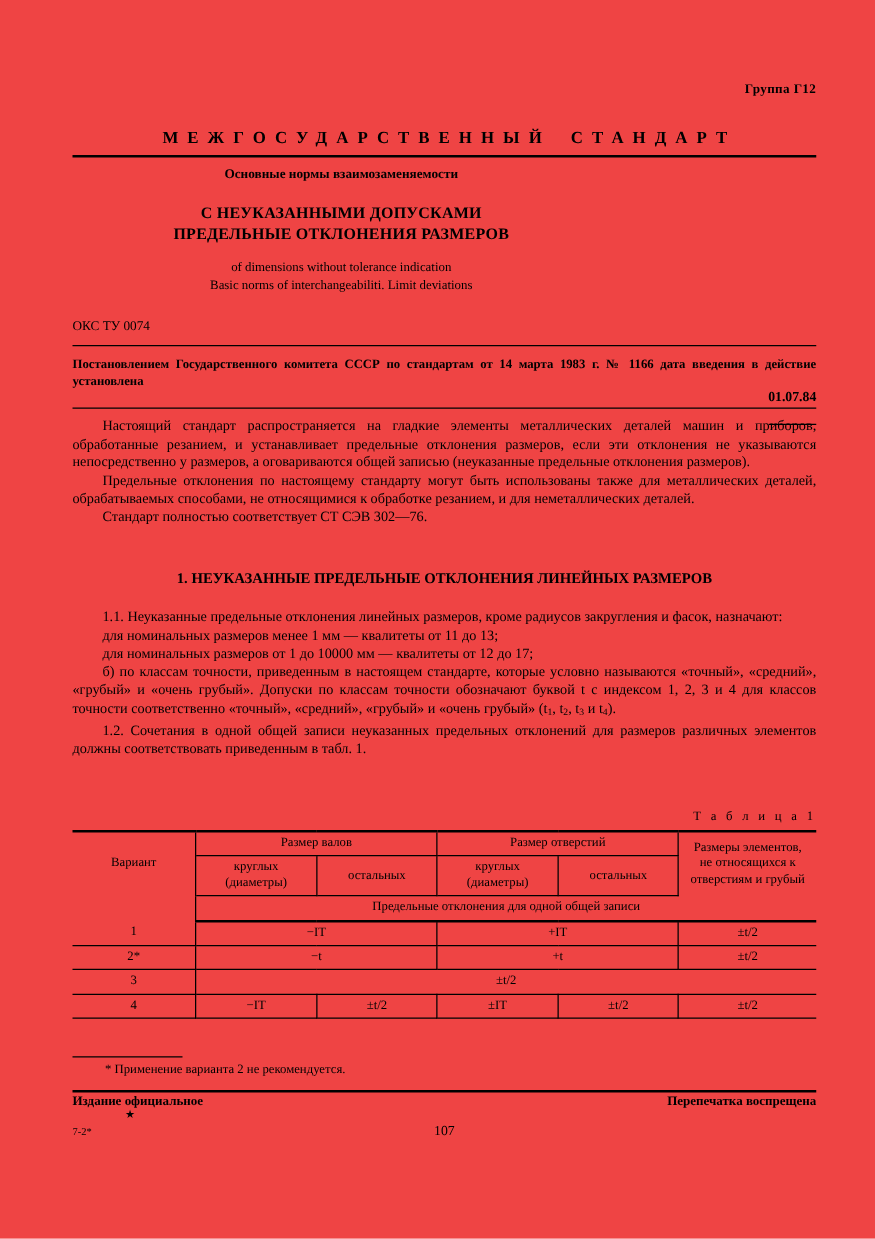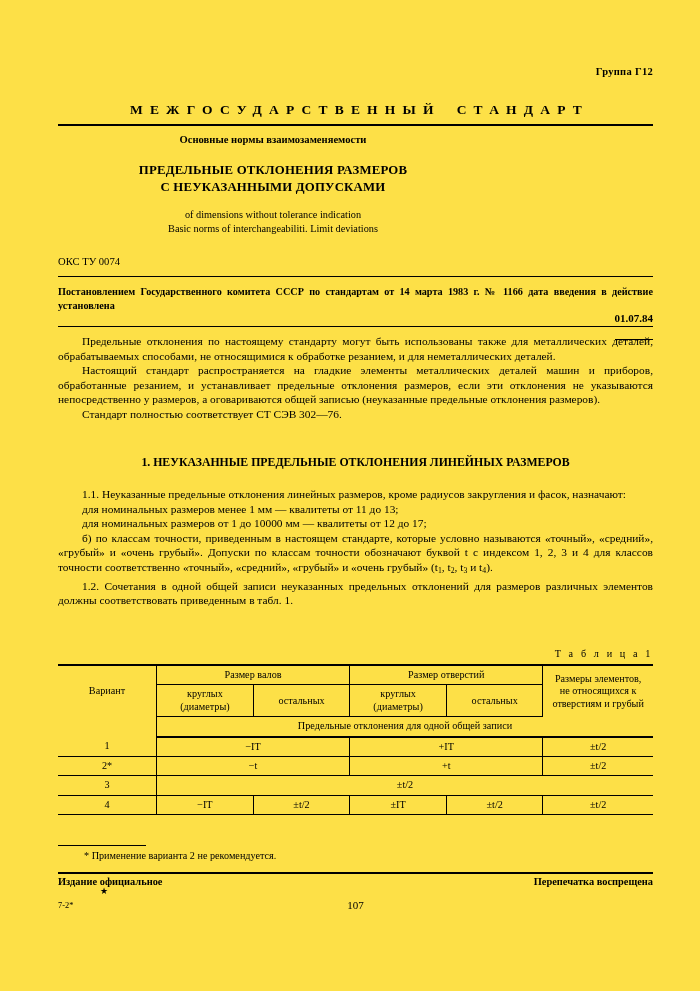--- a/index.html
+++ b/index.html
@@ -10,21 +10,21 @@
   }
   body {
     font-family: "Liberation Serif", "DejaVu Serif", serif;
     color: #000000;
   }
   .page {
     position: relative;
     width: 700px;
     height: 991px;
     margin: 0 auto;
-    background: #fde047;
+    background: #ef4444;
     overflow: hidden;
   }
   .sheet {
     position: absolute;
     left: 58px;
     top: 0;
     width: 595px;
     height: 991px;
   }
 
@@ -270,42 +270,42 @@
 
     <div class="group-line">Группа Г12</div>
 
     <div class="mgs-title"><span>МЕЖГОСУДАРСТВЕННЫЙ</span><span class="gap"></span><span>СТАНДАРТ</span></div>
 
     <div class="rule-heavy rule-1"></div>
 
     <div class="subnorm">Основные нормы взаимозаменяемости</div>
 
     <div class="main-title">
+      <div>С НЕУКАЗАННЫМИ ДОПУСКАМИ</div>
       <div>ПРЕДЕЛЬНЫЕ ОТКЛОНЕНИЯ РАЗМЕРОВ</div>
-      <div>С НЕУКАЗАННЫМИ ДОПУСКАМИ</div>
     </div>
 
     <div class="eng-title">
       <div>of dimensions without tolerance indication</div>
       <div>Basic norms of interchangeabiliti. Limit deviations</div>
     </div>
 
 
     <div class="oks">ОКС ТУ 0074</div>
 
     <div class="rule-thin rule-2"></div>
 
     <div class="decree">Постановлением Государственного комитета СССР по стандартам от 14 марта 1983 г. № 1166 дата введения в действие установлена</div>
     <div class="decree-date">01.07.84</div>
 
     <div class="rule-thin rule-3"></div>
 
     <div class="body-text">
+      <p>Настоящий стандарт распространяется на гладкие элементы металлических деталей машин и приборов, обработанные резанием, и устанавливает предельные отклонения размеров, если эти отклонения не указываются непосредственно у размеров, а оговариваются общей записью (неуказанные предельные отклонения размеров).</p>
       <p>Предельные отклонения по настоящему стандарту могут быть использованы также для металлических деталей, обрабатываемых способами, не относящимися к обработке резанием, и для неметаллических деталей.</p>
-      <p>Настоящий стандарт распространяется на гладкие элементы металлических деталей машин и приборов, обработанные резанием, и устанавливает предельные отклонения размеров, если эти отклонения не указываются непосредственно у размеров, а оговариваются общей записью (неуказанные предельные отклонения размеров).</p>
       <p>Стандарт полностью соответствует СТ СЭВ 302—76.</p>
     </div>
 
     <div class="sect-head">1. НЕУКАЗАННЫЕ ПРЕДЕЛЬНЫЕ ОТКЛОНЕНИЯ ЛИНЕЙНЫХ РАЗМЕРОВ</div>
 
     <div class="body-text2">
       <p>1.1. Неуказанные предельные отклонения линейных размеров, кроме радиусов закругления и фасок, назначают:</p>
       <p>для номинальных размеров менее 1 мм — квалитеты от 11 до 13;</p>
       <p>для номинальных размеров от 1 до 10000 мм — квалитеты от 12 до 17;</p>
       <p><span>б) по классам точности, приведенным в настоящем стандарте, которые условно называются «точный», «средний», «грубый» и «очень грубый». Допуски по классам точности обозначают буквой t с индексом 1, 2, 3 и 4 для классов точности соответственно «точный», «средний», «грубый» и «очень грубый» (t</span><sub>1</sub><span>, t</span><sub>2</sub><span>, t</span><sub>3</sub><span> и t</span><sub>4</sub><span>).</span></p>

